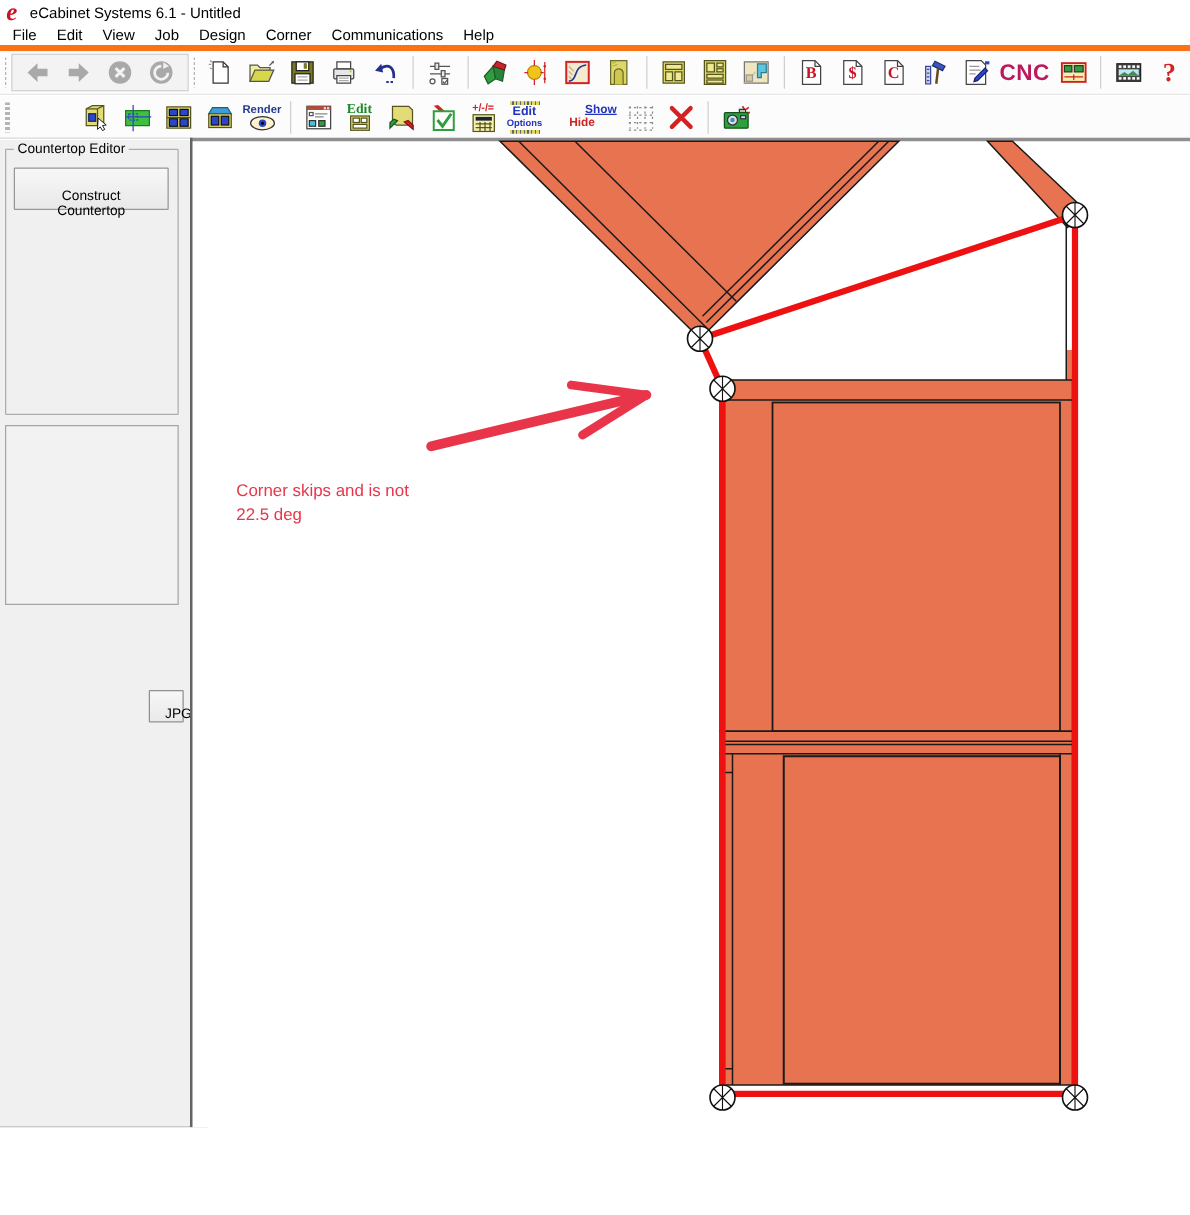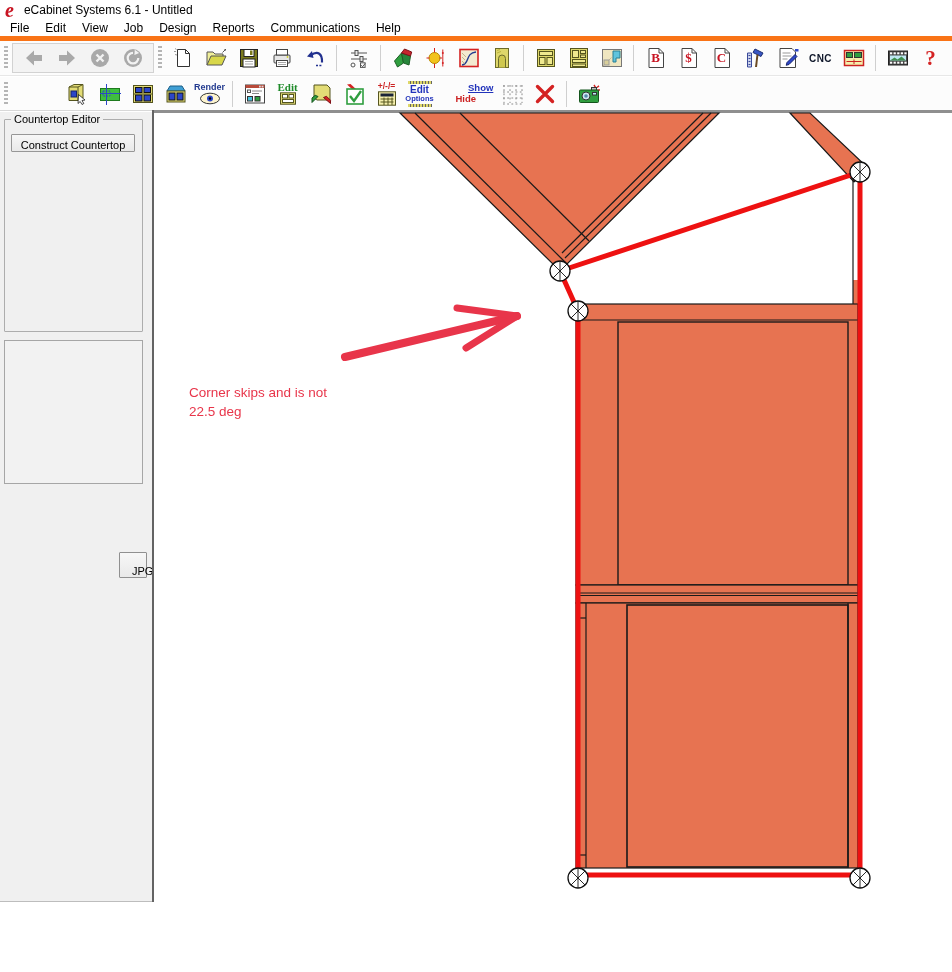--- a/index.html
+++ b/index.html
@@ -29,21 +29,21 @@
   .navgroup{display:flex;align-items:center;height:30px;padding:0 4px;border:1px solid #d2d2d2;background:#f3f3f3;}
   .tb-items{display:flex;align-items:center;}
   .tbtn{position:relative;display:flex;flex-direction:column;align-items:center;justify-content:center;
         min-width:29px;height:30px;margin:0 2px;padding:0;border:none;background:transparent;cursor:pointer;}
   .tbtn .icon{display:block;line-height:0;}
   .tbtn svg{width:24px;height:24px;display:block;}
   .sep{width:1px;height:26px;background:#cfcfcf;margin:0 5px;}
 
   .doc-lb{position:absolute;left:0;right:0;top:7px;text-align:center;font-family:"Liberation Serif",serif;
           font-weight:bold;color:#c81422;font-size:13px;pointer-events:none;}
-  .cnc-lb{color:#0f172a;font-weight:bold;font-size:10px;letter-spacing:.5px;}
+  .cnc-lb{color:#be185d;font-weight:bold;font-size:18px;letter-spacing:.5px;}
   .help-lb{color:#d42222;font-weight:bold;font-size:21px;font-family:"Liberation Serif",serif;line-height:1;}
   .mini-lbl{font-size:9px;font-weight:bold;line-height:10px;}
   .k-render .mini-lbl{color:#223a8f;}
   .k-render svg{width:24px;height:13px;}
   .k-editcab .mini-lbl{color:#1d8a28;font-family:"Liberation Serif",serif;font-size:11px;}
   .k-editcab svg{width:24px;height:13px;}
   .k-calc .mini-lbl{color:#cc2222;font-size:8.5px;}
   .k-calc svg{width:24px;height:15px;}
   .eo1{color:#2233bb;font-weight:bold;font-size:10px;line-height:10px;}
   .eo2{color:#2233bb;font-weight:bold;font-size:7.5px;line-height:8px;}
@@ -51,21 +51,21 @@
   .sh2{color:#cc2222;font-weight:bold;font-size:9.5px;line-height:11px;}
   .hatchbar{display:block;width:24px;height:3px;margin:1px 0;background:repeating-linear-gradient(90deg,#ded76a 0 2px,#666 2px 3px);}
 
   
   .sidebar{position:absolute;left:0;top:112px;width:166px;height:790px;background:#f0f0f0;
            border-right:2px solid #707070;border-bottom:1px solid #bdbdbd;}
   .groupbox{position:absolute;border:1px solid #adadad;border-radius:1px;}
   .group-title{position:absolute;top:-7px;left:6px;background:#f0f0f0;padding:0 3px;font-size:11px;color:#000;white-space:nowrap;}
   .group1{left:4px;top:7px;width:139px;height:213px;}
   .construct-btn{position:absolute;left:6px;top:14px;width:124px;height:18px;font-size:11px;color:#000;
-                 background:linear-gradient(#f7f7f7,#e9e9e9);border:1px solid #979797;border-radius:1px;padding:4px;cursor:pointer;
+                 background:linear-gradient(#f7f7f7,#e9e9e9);border:1px solid #979797;border-radius:1px;padding:16px;cursor:pointer;
                  font-family:"Liberation Sans",sans-serif;}
   .panel2{position:absolute;left:4px;top:228px;width:139px;height:144px;border:1px solid #a6a6a6;background:#f2f2f2;}
   .shade-group{left:4px;top:433px;width:110px;height:37px;}
   .shade-track{position:absolute;left:5px;top:15px;width:63px;height:4px;background:#e4e4e4;border:1px solid #b0b0b0;cursor:pointer;}
   .shade-handle{position:absolute;left:1px;top:-6px;width:7px;height:14px;background:#1a6fd4;border:1px solid #0d4fa0;cursor:pointer;}
   .shade-preview{position:absolute;left:74px;top:4px;width:31px;height:27px;border:2px inset #e8e8e8;
                  background:linear-gradient(#14141e 0%,#14141e 18%,#3a3a44 18%,#3a3a44 38%,#66666e 38%,#66666e 58%,#97979e 58%,#97979e 78%,#cdcdd2 78%,#cdcdd2 100%);}
   .jpg-btn{position:absolute;left:119px;top:440px;width:28px;height:22px;font-size:11px;color:#000;
            background:linear-gradient(#f7f7f7,#e9e9e9);border:1px solid #909090;border-radius:1px;padding:12px;cursor:pointer;
            font-family:"Liberation Sans",sans-serif;}
@@ -84,21 +84,21 @@
     <span class="logo">e</span>
     <span class="title-text">eCabinet Systems 6.1 - Untitled</span>
   </div>
 
   <div class="menubar" id="menubar">
       <div class="menu-item">File</div>
       <div class="menu-item">Edit</div>
       <div class="menu-item">View</div>
       <div class="menu-item">Job</div>
       <div class="menu-item">Design</div>
-      <div class="menu-item">Reports</div>
+      <div class="menu-item">Corner</div>
       <div class="menu-item">Communications</div>
       <div class="menu-item">Help</div>
     </div>
 
   <div class="toolbar tb1">
     <div class="gripper"></div>
     <div class="navgroup">
       <span class="tb-items" id="navitems">
           <button class="tbtn k-nav-back">
             <span class="icon">

